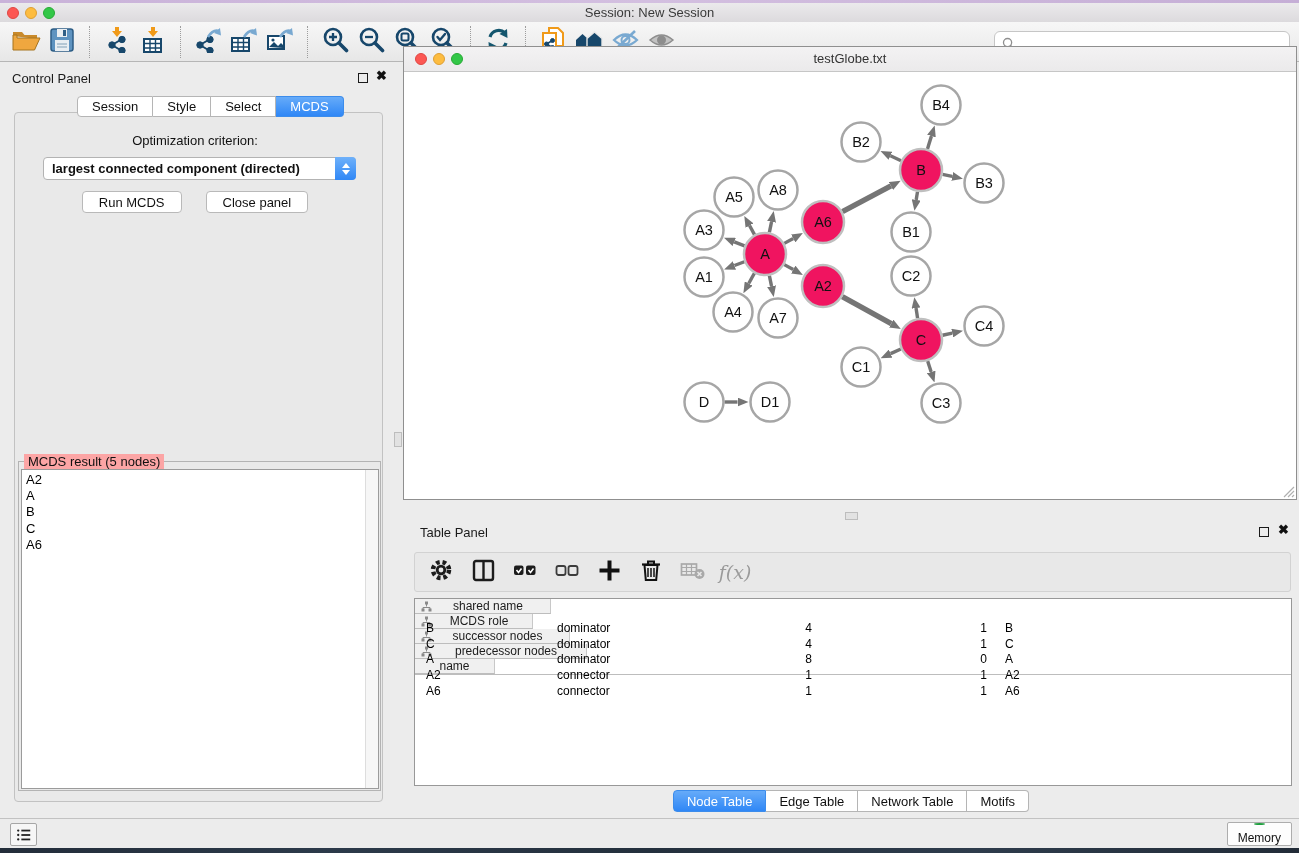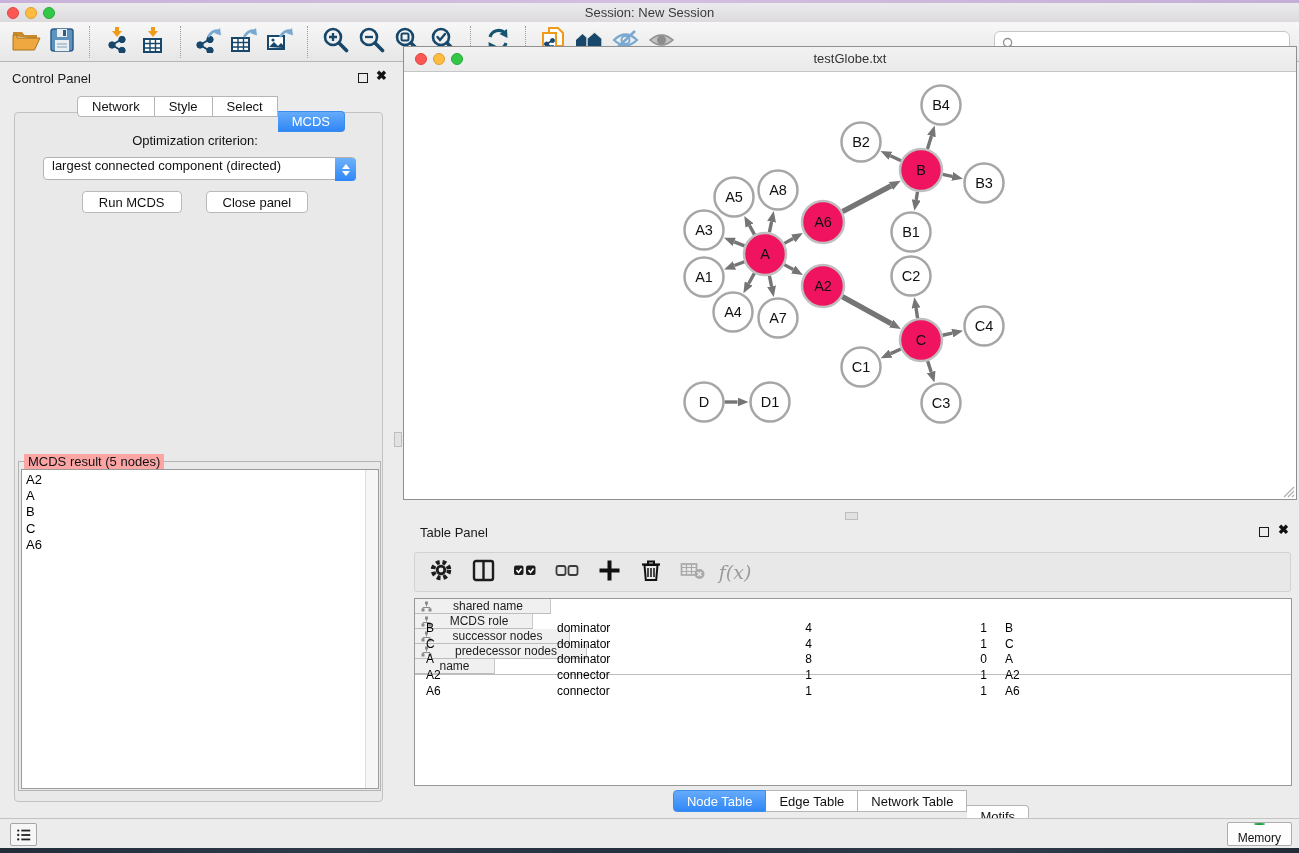--- a/index.html
+++ b/index.html
@@ -24,26 +24,26 @@
 
   
   #control-panel { left:0; top:62px; width:390px; height:756px; }
   #cp-title { left:12px; top:9px; font-size:13px; color:#1a1a1a; }
   .float-icon { width:10px; height:10px; border:1.5px solid #1a1a1a; display:inline-block; }
   .close-icon { font-size:13px; color:#111; font-weight:bold; line-height:10px; }
   #cp-float { left:358px; top:11px; } #cp-close { left:376px; top:9px; }
   .seg { display:flex; }
   .seg .seg-btn { border:1px solid #b5b5b5; border-left:none; background:#fff; font:13px "Liberation Sans",sans-serif; color:#111; height:21px; padding:0 14px; cursor:default; }
   .seg .seg-btn:first-child { border-left:1px solid #b5b5b5; border-radius:4px 0 0 4px; }
-  .seg .seg-btn:last-child { border-radius:0 4px 4px 0;margin-top:15px; }
+  .seg .seg-btn:last-child { border-radius:0 4px 4px 0; }
   .seg .seg-btn.active { background:linear-gradient(#66abf9,#2f87f6); border-color:#3c8ceb; color:#fff; }
   #cp-tabs { left:77px; top:34px; z-index:3; }
   #cp-inner { left:14px; top:50px; width:369px; height:690px; background:#e9e9e9; border:1px solid #c2c2c2; border-radius:4px; }
   #opt-label { left:0; top:71px; width:390px; text-align:center; font-size:13px; color:#111; }
-  #criterion-select { left:43px; top:95px; width:313px; height:23px; background:#fff; border:1px solid #b3b3b3; border-radius:4px; display:flex; align-items:flex-start; }
+  #criterion-select { left:43px; top:95px; width:313px; height:23px; background:#fff; border:1px solid #b3b3b3; border-radius:4px; display:flex; align-items:center;font-weight:bold; }
   #criterion-select .sel-text { flex:1; font-size:13px; color:#111; padding-left:8px; white-space:nowrap; }
   #criterion-select .spinner { width:21px; height:23px; margin-right:-1px; border-radius:0 4px 4px 0; background:linear-gradient(#6fb1fa,#2f87f6); display:flex; flex-direction:column; align-items:center; justify-content:center; gap:2px; }
   .tri-up { width:0; height:0; border-left:4px solid transparent; border-right:4px solid transparent; border-bottom:5px solid #fff; }
   .tri-down { width:0; height:0; border-left:4px solid transparent; border-right:4px solid transparent; border-top:5px solid #fff; }
   #cp-buttons { left:0; top:129px; width:390px; display:flex; justify-content:center; gap:24px; }
   .push-btn { background:#fff; border:1px solid #b9b9b9; border-radius:4px; font:13px "Liberation Sans",sans-serif; color:#111; height:22px; padding:0 16px; }
   #mcds-group { left:18px; top:399px; width:363px; height:330px; border:1px solid #b3b3b3; }
   #mcds-legend { position:absolute; left:5px; top:-8px; background:#fca5a5; padding:0 4px; font-size:13px; color:#111; }
   #mcds-listbox { position:absolute; left:2px; top:7px; width:358px; height:320px; background:#fff; border:1px solid #9b9b9b; }
   #mcds-scrollbar { position:absolute; right:0; top:0; width:13px; height:100%; background:#f6f6f6; border-left:1px solid #ddd; }
@@ -245,21 +245,21 @@
       <line x1="9.2" y1="9.2" x2="13" y2="13" stroke="#8e8e8e" stroke-width="1.4"></line>
     </svg>
   <input placeholder="" style="">
 </div>
 
 <div id="control-panel" class="abs">
   <div id="cp-title" class="abs">Control Panel</div>
   <span id="cp-float" class="abs float-icon"></span>
   <span id="cp-close" class="abs close-icon">✖</span>
   <div id="cp-tabs" class="abs seg">
-      <button class="seg-btn">Network</button>
+      <button class="seg-btn">Session</button>
       <button class="seg-btn">Style</button>
       <button class="seg-btn">Select</button>
       <button class="seg-btn active">MCDS</button>
     </div>
   <div id="cp-inner" class="abs"></div>
   <div id="opt-label" class="abs">Optimization criterion:</div>
   <div id="criterion-select" class="abs">
     <span class="sel-text">largest connected component (directed)</span>
     <span class="spinner">
         <span class="tri-up"></span>

